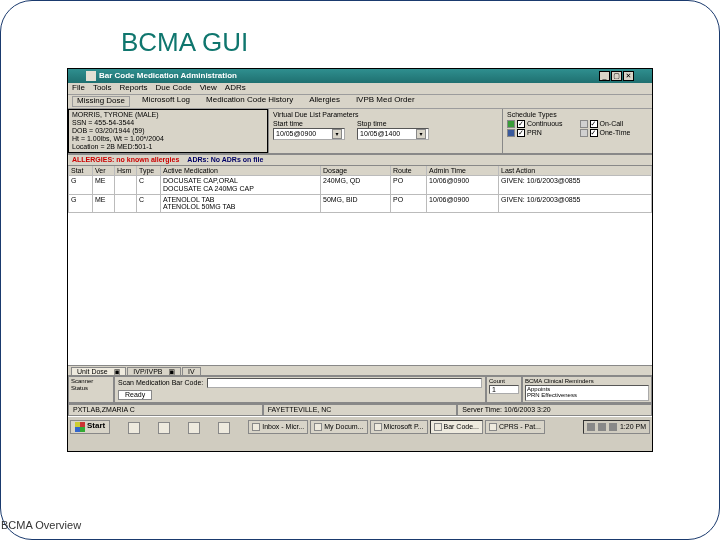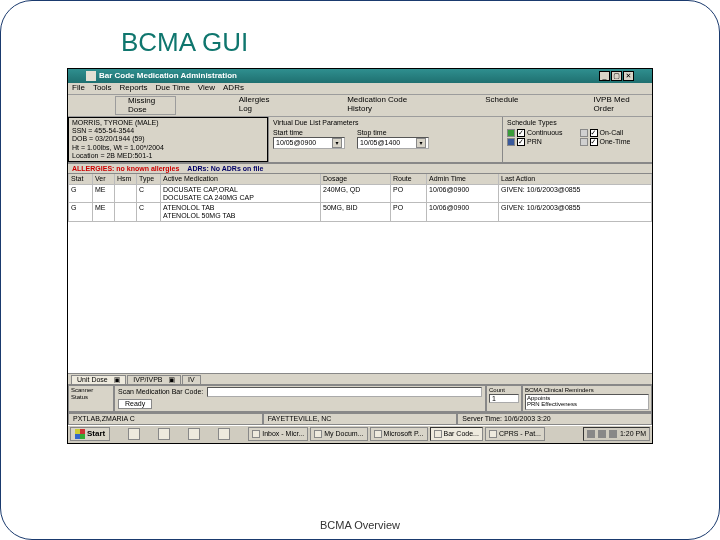--- a/index.html
+++ b/index.html
@@ -23,21 +23,20 @@
     font-weight: 400;
     text-align: left;
     margin: 6px 0 10px 96px;
     color: #0f766e;
   }
   .slide-footer {
     position: absolute;
     bottom: 8px;
     width: 100%;
     left: 0;
-    text-align: center;
     font-size: 11px;
     color: #333;
   }
 
   
   .app-window {
     width: 586px;
     margin: 0 auto;
     border: 1px solid #000;
     background: #d8d4c8;
@@ -77,23 +76,22 @@
   .menuitem { }
   .toolbar {
     display: flex;
     gap: 8px;
     padding: 1px 4px;
     background: #d8d4c8;
     border-bottom: 1px solid #9c9c9c;
   }
   .tool-btn {
     border: 1px solid #9c9c9c;
-    padding: 0 12px;
-    background: #d8d4c8;
-    margin-left: 43px;
+    padding: 0 4px;
+    background: #d8d4c8;
   }
   .tool-btn.flat { border: none; }
   .header-row {
     display: flex;
     border-bottom: 2px solid #888;
     background: #d8d4c8;
   }
   .patient-box {
     width: 200px;
     border: 1px solid #000;
@@ -289,25 +287,25 @@
     border: 1px solid #888;
     padding: 0 4px;
     flex: 1;
     height: 12px;
     display: flex; align-items: center;
   }
   .status-cell.wide   { flex: 2; }
   
   .taskbar {
     display: flex;
-    align-items: center;
+    align-items: flex-end;
     background: #d0ccc0;
     height: 18px;
     border-top: 1px solid #fff;
-    padding: 0 2px;
+    padding: 17px 2px;
     gap: 18px;
   }
   .start-btn {
     display: flex; align-items: center; gap: 2px;
     border: 1px solid #888;
     background: #d8d4c8;
     padding: 0 4px;
     height: 14px;
     font-weight: bold;
     font-size: 8px;
@@ -355,30 +353,30 @@
       <div class="titlebar-text">Bar Code Medication Administration</div>
       <div class="winbtn">_</div>
       <div class="winbtn">▢</div>
       <div class="winbtn">✕</div>
     </div>
 
     <div class="menubar">
       <span class="menuitem">File</span>
       <span class="menuitem">Tools</span>
       <span class="menuitem">Reports</span>
-      <span class="menuitem">Due Time</span>
+      <span class="menuitem">Due Code</span>
       <span class="menuitem">View</span>
       <span class="menuitem">ADRs</span>
     </div>
 
     <div class="toolbar">
       <span class="tool-btn">Missing Dose</span>
-      <span class="tool-btn flat">Allergies Log</span>
+      <span class="tool-btn flat">Microsoft Log</span>
       <span class="tool-btn flat">Medication Code History</span>
-      <span class="tool-btn flat">Schedule</span>
+      <span class="tool-btn flat">Allergies</span>
       <span class="tool-btn flat">IVPB Med Order</span>
     </div>
 
     <div class="header-row">
       <div class="patient-box">
         <div>MORRIS, TYRONE (MALE)</div>
         <div>SSN = 455-54-3544</div>
         <div>DOB = 03/20/1944 (59)</div>
         <div>Ht = 1.00lbs, Wt = 1.00*/2004</div>
         <div>Location = 2B MED:501-1</div>

